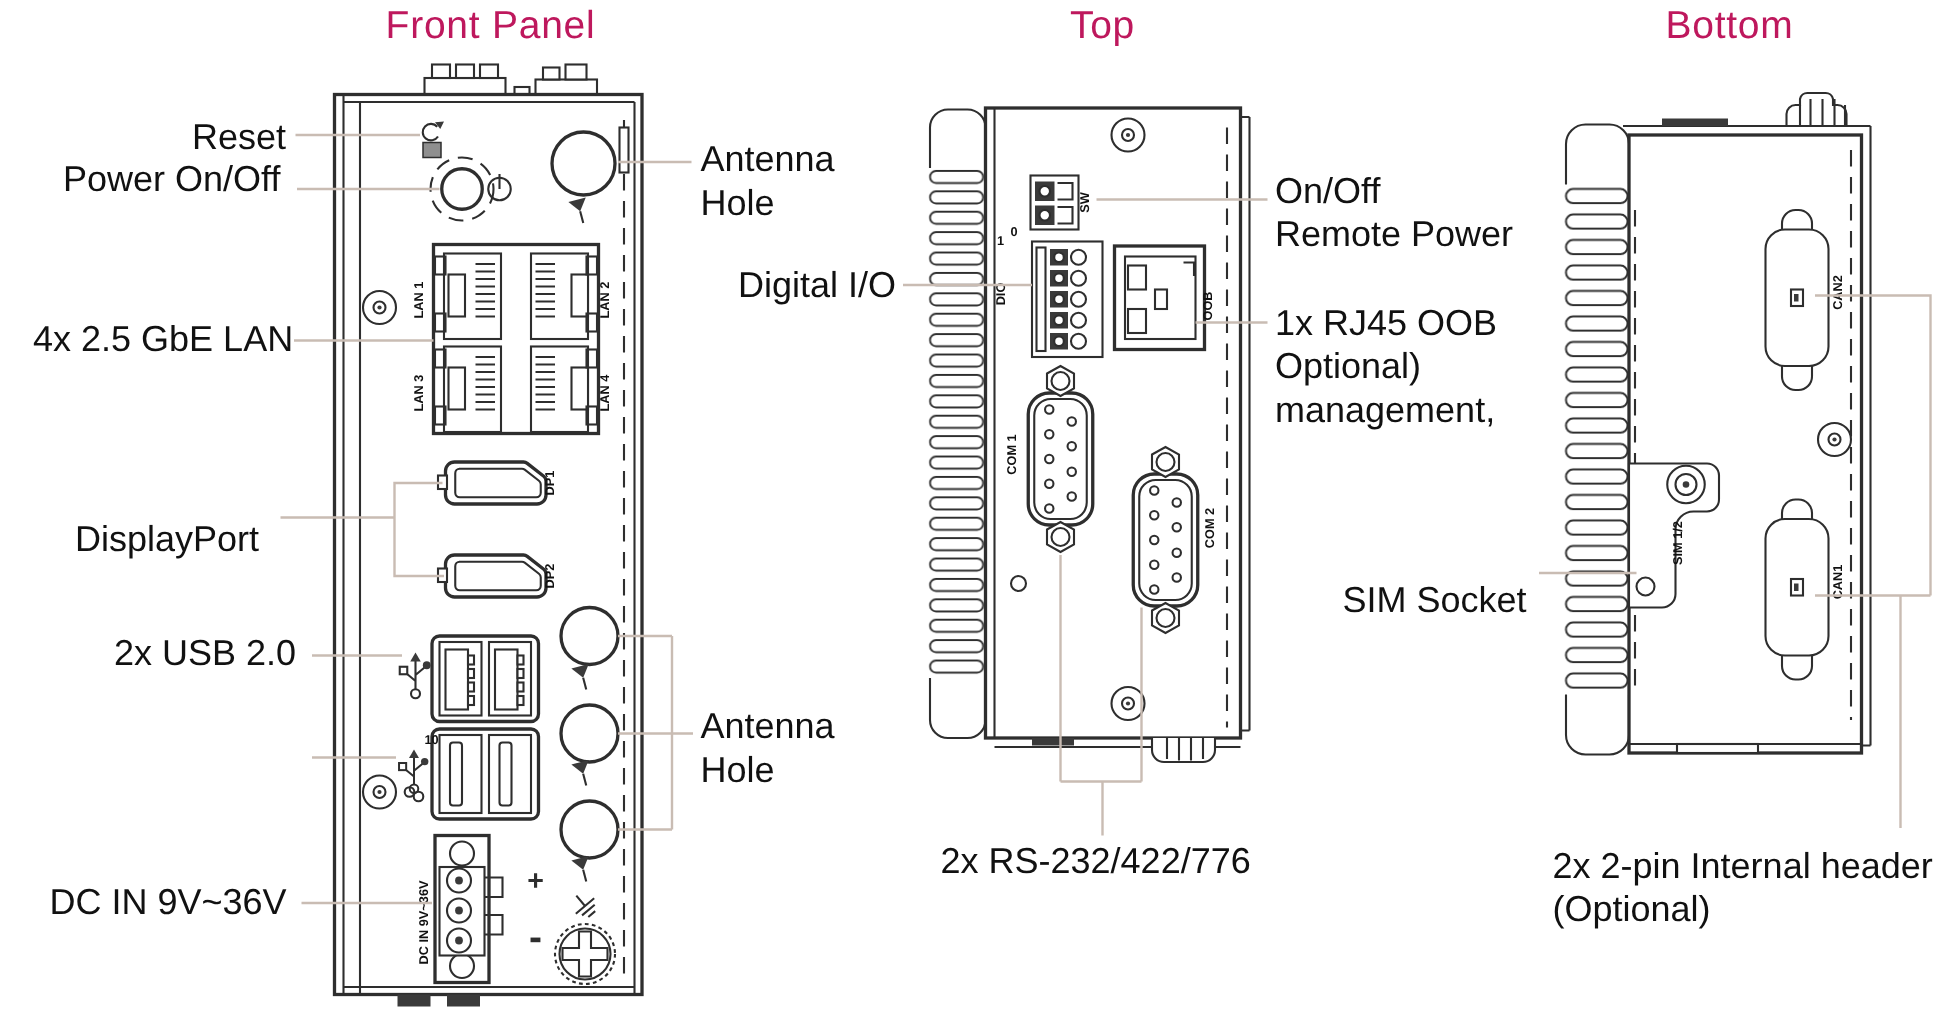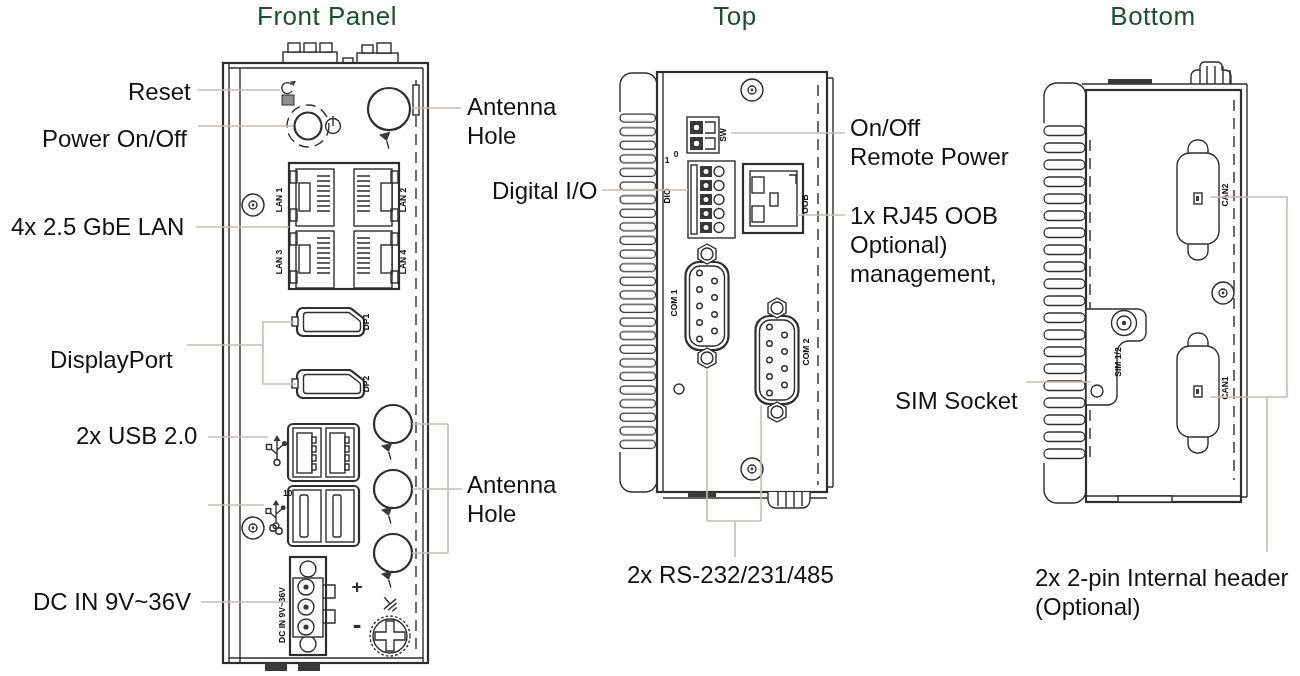--- a/index.html
+++ b/index.html
@@ -1,19 +1,19 @@
 <!DOCTYPE html>
 <html><head>
 <meta charset="utf-8">
 <style>
   html,body{margin:0;padding:0}
   .canvas{position:relative;width:1300px;height:676px;background:#fff;
           font-family:"Liberation Sans",sans-serif;overflow:hidden}
   .title{position:absolute;top:1px;transform:translateX(-50%);
-         font-size:26px;color:#14532d;letter-spacing:.5px;white-space:nowrap}
+         font-size:26px;color:#be185d;letter-spacing:.5px;white-space:nowrap}
   .callout{position:absolute;font-size:24px;line-height:29px;color:#111;white-space:nowrap}
   svg.art{position:absolute;left:0;top:0}
   .ln{stroke:#2e2e2e;stroke-width:1.4;fill:none}
   .fw{fill:#fff;stroke:#2e2e2e;stroke-width:1.4}
   .fw2{fill:#fff;stroke:#2e2e2e;stroke-width:2.2}
   .dk{fill:#3a3a3a;stroke:none}
   .gry{fill:#8f8f8f;stroke:#2e2e2e;stroke-width:1}
   .ld{stroke:#c9bcb3;stroke-width:1.6;fill:none}
   .dash{stroke-dasharray:11 7}
   .ptxt{font:bold 8.5px "Liberation Sans",sans-serif;fill:#111}
@@ -362,45 +362,45 @@
       <path d="M1026,382 H1091"></path>
       <path d="M1210,197 H1287 V397 M1210,397 H1287 M1267,397 V552"></path>
     </g>
   </svg>
 
   <div class="title" style="left:327px">Front Panel</div>
   <div class="title" style="left:735px">Top</div>
   <div class="title" style="left:1153px">Bottom</div>
 
   <div class="callout" style="left:128px;top:77px">Reset</div>
-  <div class="callout" style="left:42px;top:124px">Power On/Off</div>
+  <div class="callout" style="left:42px;top:105px">Power On/Off</div>
   <div class="callout" style="left:467px;top:92px">
     <div>Antenna</div>
     <div>Hole</div>
   </div>
-  <div class="callout" style="left:11px;top:212px">4x 2.5 GbE LAN</div>
+  <div class="callout" style="left:22px;top:212px">4x 2.5 GbE LAN</div>
   <div class="callout" style="left:50px;top:345px">DisplayPort</div>
   <div class="callout" style="left:76px;top:421px">2x USB 2.0</div>
   <div class="callout" style="left:467px;top:470px">
     <div>Antenna</div>
     <div>Hole</div>
   </div>
   <div class="callout" style="left:33px;top:587px">DC IN 9V~36V</div>
 
   <div class="callout" style="left:850px;top:113px">
     <div>On/Off</div>
     <div>Remote Power</div>
   </div>
   <div class="callout" style="left:492px;top:176px">Digital I/O</div>
   <div class="callout" style="left:850px;top:201px">
     <div>1x RJ45 OOB</div>
     <div>Optional)</div>
     <div>management,</div>
   </div>
-  <div class="callout" style="left:627px;top:560px">2x RS-232/231/485</div>
+  <div class="callout" style="left:627px;top:560px">2x RS-232/422/776</div>
 
   <div class="callout" style="left:895px;top:386px">SIM Socket</div>
   <div class="callout" style="left:1035px;top:563px">
     <div>2x 2-pin Internal header</div>
     <div>(Optional)</div>
   </div>
 
 </div>
 
 </body></html>

